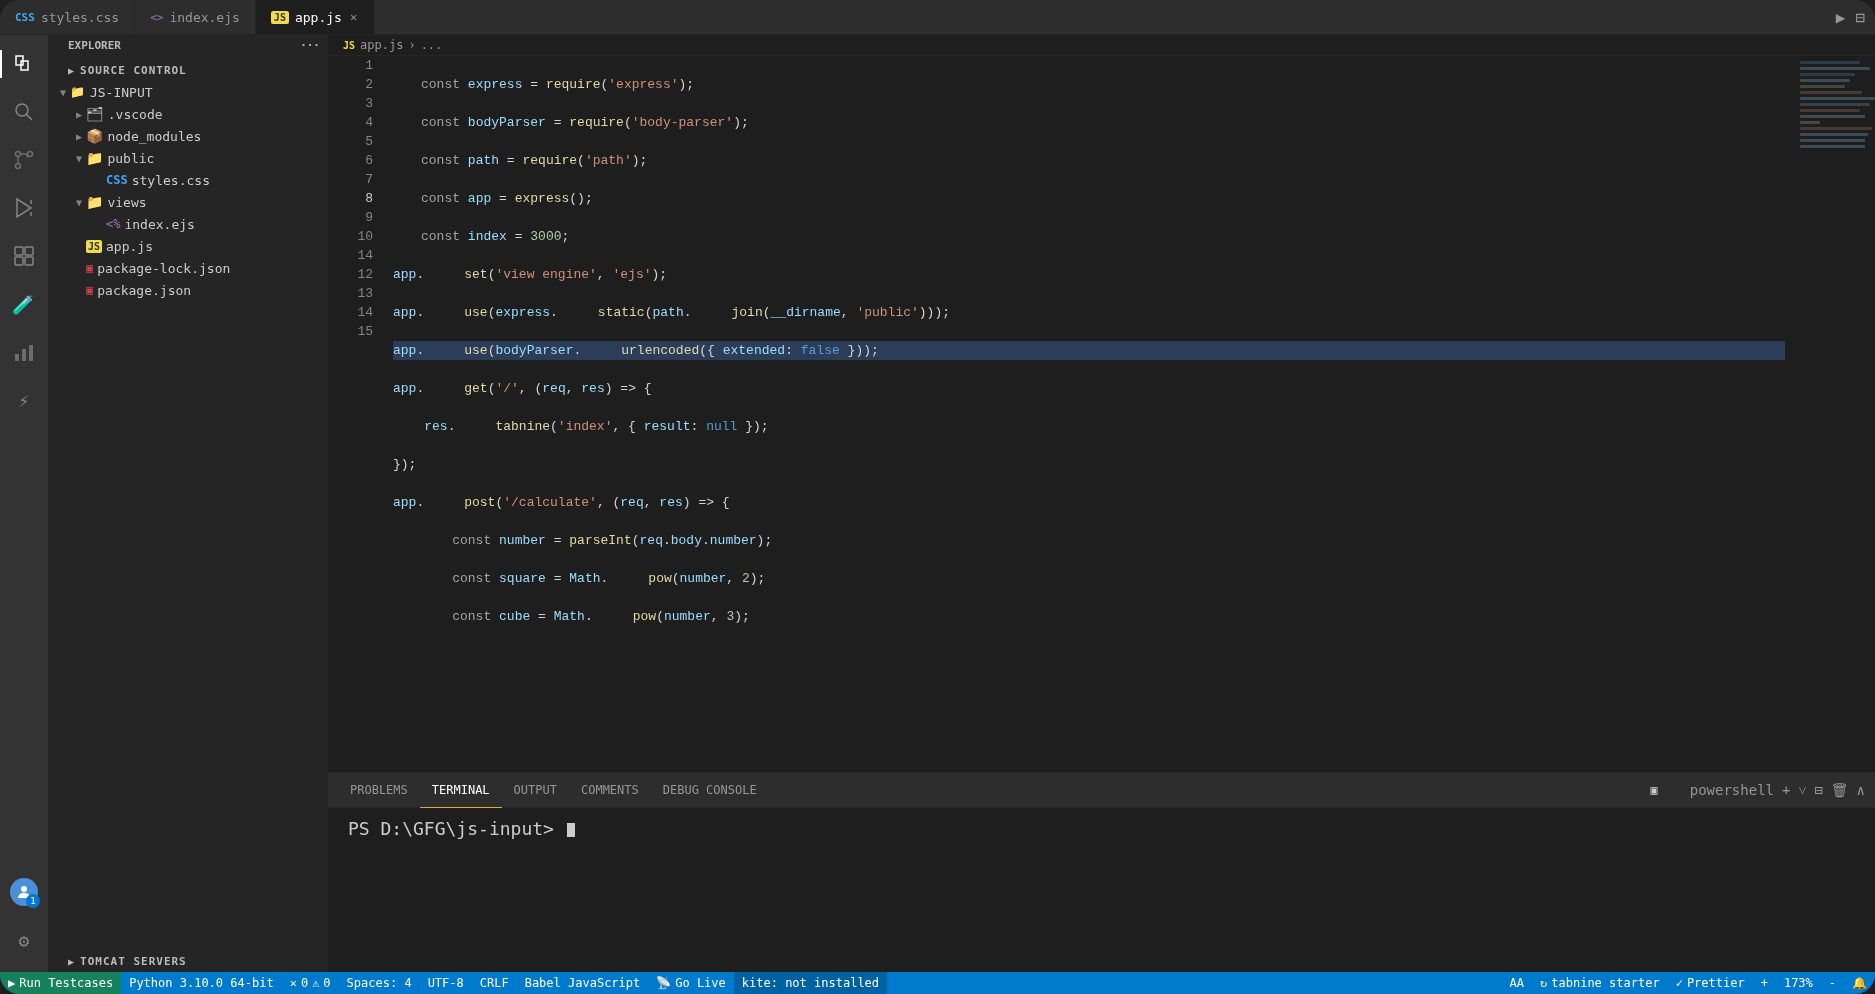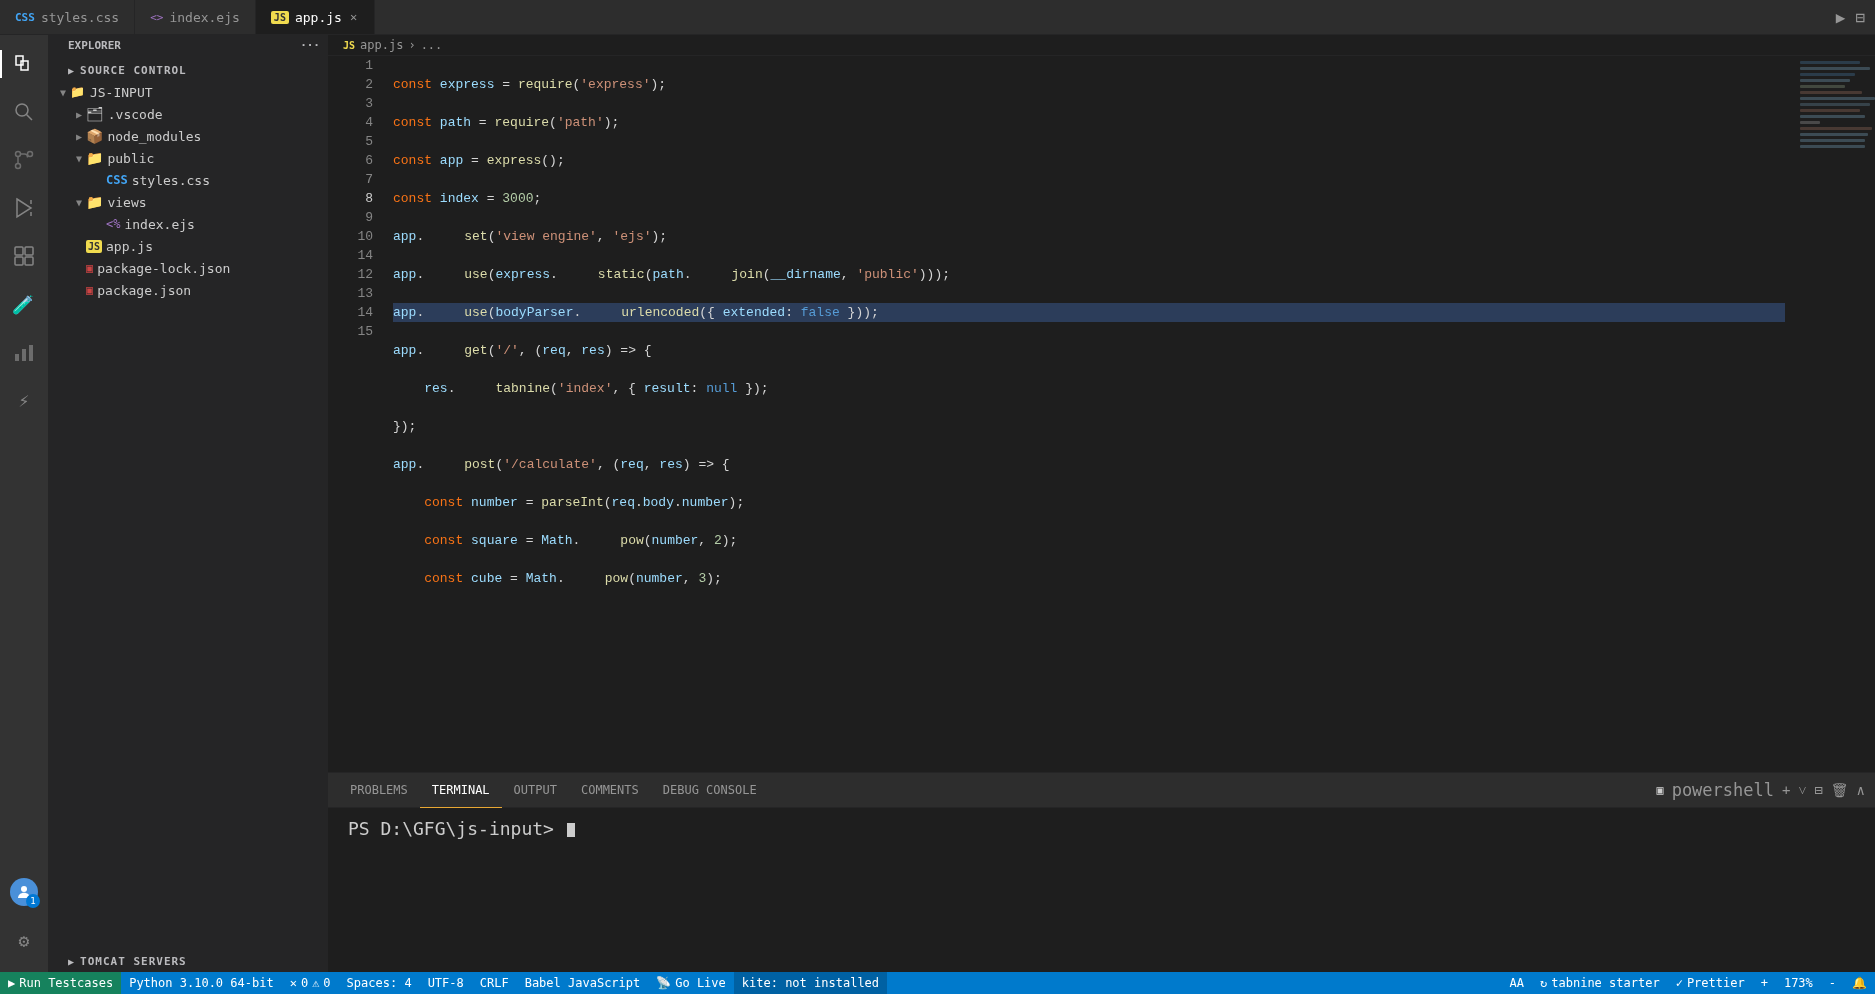--- a/index.html
+++ b/index.html
@@ -67,20 +67,21 @@
       padding: 0 10px;
       gap: 10px;
       color: #969696;
     }
 
     
     .main-area {
       display: flex;
       flex: 1;
       overflow: hidden;
+      border-radius: 20px;
     }
 
     
     .activity-bar {
       width: 48px;
       background: #333333;
       display: flex;
       flex-direction: column;
       align-items: center;
       padding-top: 5px;
@@ -241,21 +242,21 @@
       font-family: 'Consolas', 'Courier New', monospace;
       font-size: 13px;
       line-height: 19px;
       white-space: pre;
       overflow: visible;
     }
     .line { height: 19px; display: block; }
     .line.highlighted { background: #2c3d5a; }
 
     
-    .kw { color: #f97316; }
+    .kw { color: #a3a3a3; margin-left: 28px; }
     .str { color: #ce9178; }
     .fn { color: #dcdcaa; }
     .num { color: #b5cea8; }
     .var2 { color: #9cdcfe; }
     .op { color: #d4d4d4; }
     .punc { color: #d4d4d4; }
     .param { color: #9cdcfe; }
     .prop { color: #9cdcfe; }
     .method { color: #dcdcaa; margin-left: 40px; }
     .bool { color: #569cd6; }
@@ -555,20 +556,21 @@
           <div>9</div>
           <div>10</div>
           <div>14</div>
           <div>12</div>
           <div>13</div>
           <div>14</div>
           <div>15</div>
         </div>
         <div class="code-content">
 <span class="line"><span class="kw">const</span> <span class="var2">express</span> <span class="op">=</span> <span class="fn">require</span><span class="punc">(</span><span class="str">'express'</span><span class="punc">);</span></span>
+<span class="line"><span class="kw">const</span> <span class="var2">bodyParser</span> <span class="op">=</span> <span class="fn">require</span><span class="punc">(</span><span class="str">'body-parser'</span><span class="punc">);</span></span>
 <span class="line"><span class="kw">const</span> <span class="var2">path</span> <span class="op">=</span> <span class="fn">require</span><span class="punc">(</span><span class="str">'path'</span><span class="punc">);</span></span>
 <span class="line"><span class="kw">const</span> <span class="var2">app</span> <span class="op">=</span> <span class="fn">express</span><span class="punc">();</span></span>
 <span class="line"><span class="kw">const</span> <span class="var2">index</span> <span class="op">=</span> <span class="num">3000</span><span class="punc">;</span></span>
 <span class="line"><span class="var2">app</span><span class="punc">.</span><span class="method">set</span><span class="punc">(</span><span class="str">'view engine'</span><span class="punc">,</span> <span class="str">'ejs'</span><span class="punc">);</span></span>
 <span class="line"><span class="var2">app</span><span class="punc">.</span><span class="method">use</span><span class="punc">(</span><span class="var2">express</span><span class="punc">.</span><span class="method">static</span><span class="punc">(</span><span class="var2">path</span><span class="punc">.</span><span class="method">join</span><span class="punc">(</span><span class="var2">__dirname</span><span class="punc">,</span> <span class="str">'public'</span><span class="punc">)));</span></span>
 <span class="line highlighted"><span class="var2">app</span><span class="punc">.</span><span class="method">use</span><span class="punc">(</span><span class="var2">bodyParser</span><span class="punc">.</span><span class="method">urlencoded</span><span class="punc">({</span> <span class="var2">extended</span><span class="punc">:</span> <span class="bool">false</span> <span class="punc">}));</span></span>
 <span class="line"><span class="var2">app</span><span class="punc">.</span><span class="method">get</span><span class="punc">(</span><span class="str">'/'</span><span class="punc">,</span> <span class="punc">(</span><span class="param">req</span><span class="punc">,</span> <span class="param">res</span><span class="punc">)</span> <span class="op">=&gt;</span> <span class="punc">{</span></span>
 <span class="line">    <span class="var2">res</span><span class="punc">.</span><span class="method">tabnine</span><span class="punc">(</span><span class="str">'index'</span><span class="punc">,</span> <span class="punc">{</span> <span class="var2">result</span><span class="punc">:</span> <span class="bool">null</span> <span class="punc">});</span></span>
 <span class="line"><span class="punc">});</span></span>
 <span class="line"><span class="var2">app</span><span class="punc">.</span><span class="method">post</span><span class="punc">(</span><span class="str">'/calculate'</span><span class="punc">,</span> <span class="punc">(</span><span class="param">req</span><span class="punc">,</span> <span class="param">res</span><span class="punc">)</span> <span class="op">=&gt;</span> <span class="punc">{</span></span>
@@ -610,21 +612,21 @@
             <span>OUTPUT</span>
           </div>
           <div class="panel-tab">
             <span>COMMENTS</span>
           </div>
           <div class="panel-tab">
             <span>DEBUG CONSOLE</span>
           </div>
           <div class="panel-right">
             <span style="color:#cccccc; font-size:12px;">▣</span>
-            <span style="font-size:17px;">powershell</span>
+            <span style="font-size:14px;margin-left:24px;">powershell</span>
             <span style="cursor:pointer; font-size:14px;">+</span>
             <span style="cursor:pointer; font-size:14px;">˅</span>
             <span style="cursor:pointer; font-size:14px;">⊟</span>
             <span style="cursor:pointer; font-size:14px;">🗑</span>
             <span style="cursor:pointer; font-size:14px;">∧</span>
           </div>
         </div>
 
         <div class="terminal-content">
           <span class="terminal-prompt">PS D:\GFG\js-input&gt; </span><span class="terminal-cursor"></span>

